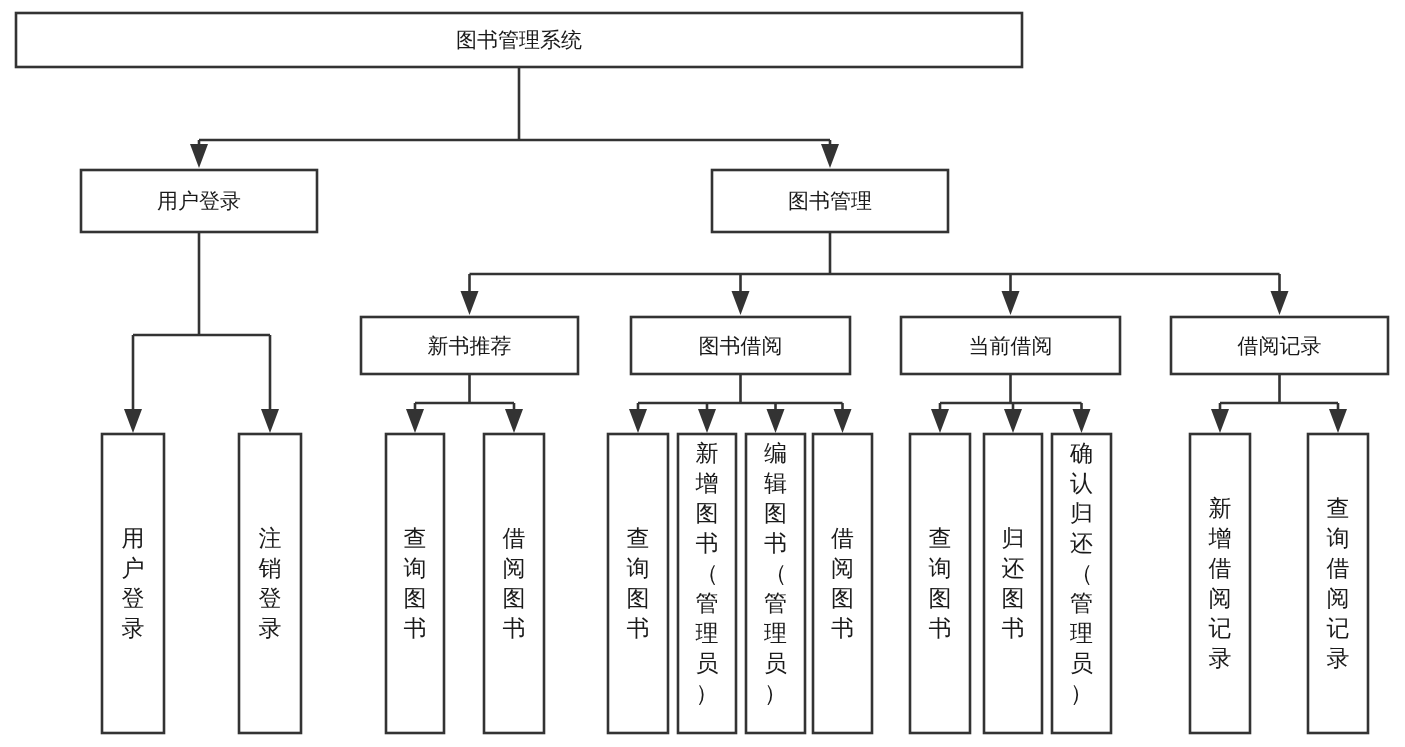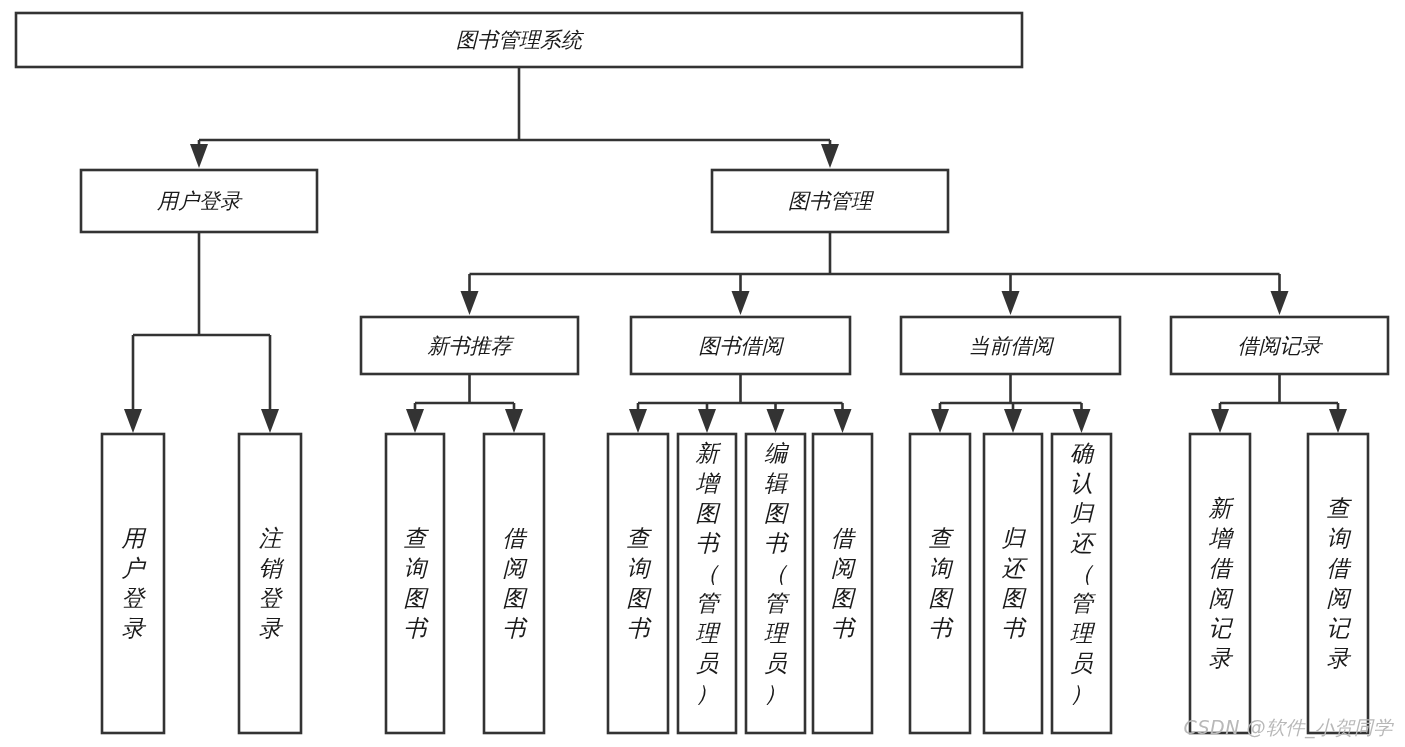--- a/index.html
+++ b/index.html
@@ -12,21 +12,20 @@
     height: 747px;
     font-family: "DejaVu Sans", "Liberation Sans", sans-serif;
     position: relative;
     overflow: hidden;
   }
   #diagram-root {
     position: absolute;
     left: 0; top: 0;
     width: 1405px;
     height: 747px;
-    font-style: italic;
   }
   svg.flow {
     display: block;
     width: 1405px;
     height: 747px;
   }
   .node-rect {
     fill: #ffffff;
     stroke: #333333;
     stroke-width: 2.6;
@@ -201,14 +200,13 @@
         <g>
           <rect x="1190" y="434" width="60" height="299" class="node-rect"></rect>
           <text x="1220" y="0" class="leaf-char"><tspan x="1220" y="508.5">新</tspan><tspan x="1220" y="538.5">增</tspan><tspan x="1220" y="568.5">借</tspan><tspan x="1220" y="598.5">阅</tspan><tspan x="1220" y="628.5">记</tspan><tspan x="1220" y="658.5">录</tspan></text>
         </g>
         <g>
           <rect x="1308" y="434" width="60" height="299" class="node-rect"></rect>
           <text x="1338" y="0" class="leaf-char"><tspan x="1338" y="508.5">查</tspan><tspan x="1338" y="538.5">询</tspan><tspan x="1338" y="568.5">借</tspan><tspan x="1338" y="598.5">阅</tspan><tspan x="1338" y="628.5">记</tspan><tspan x="1338" y="658.5">录</tspan></text>
         </g>
       </g>
   </svg>
-  <div class="watermark">CSDN @软件_小贺同学</div>
 </div>
 
 </body></html>

